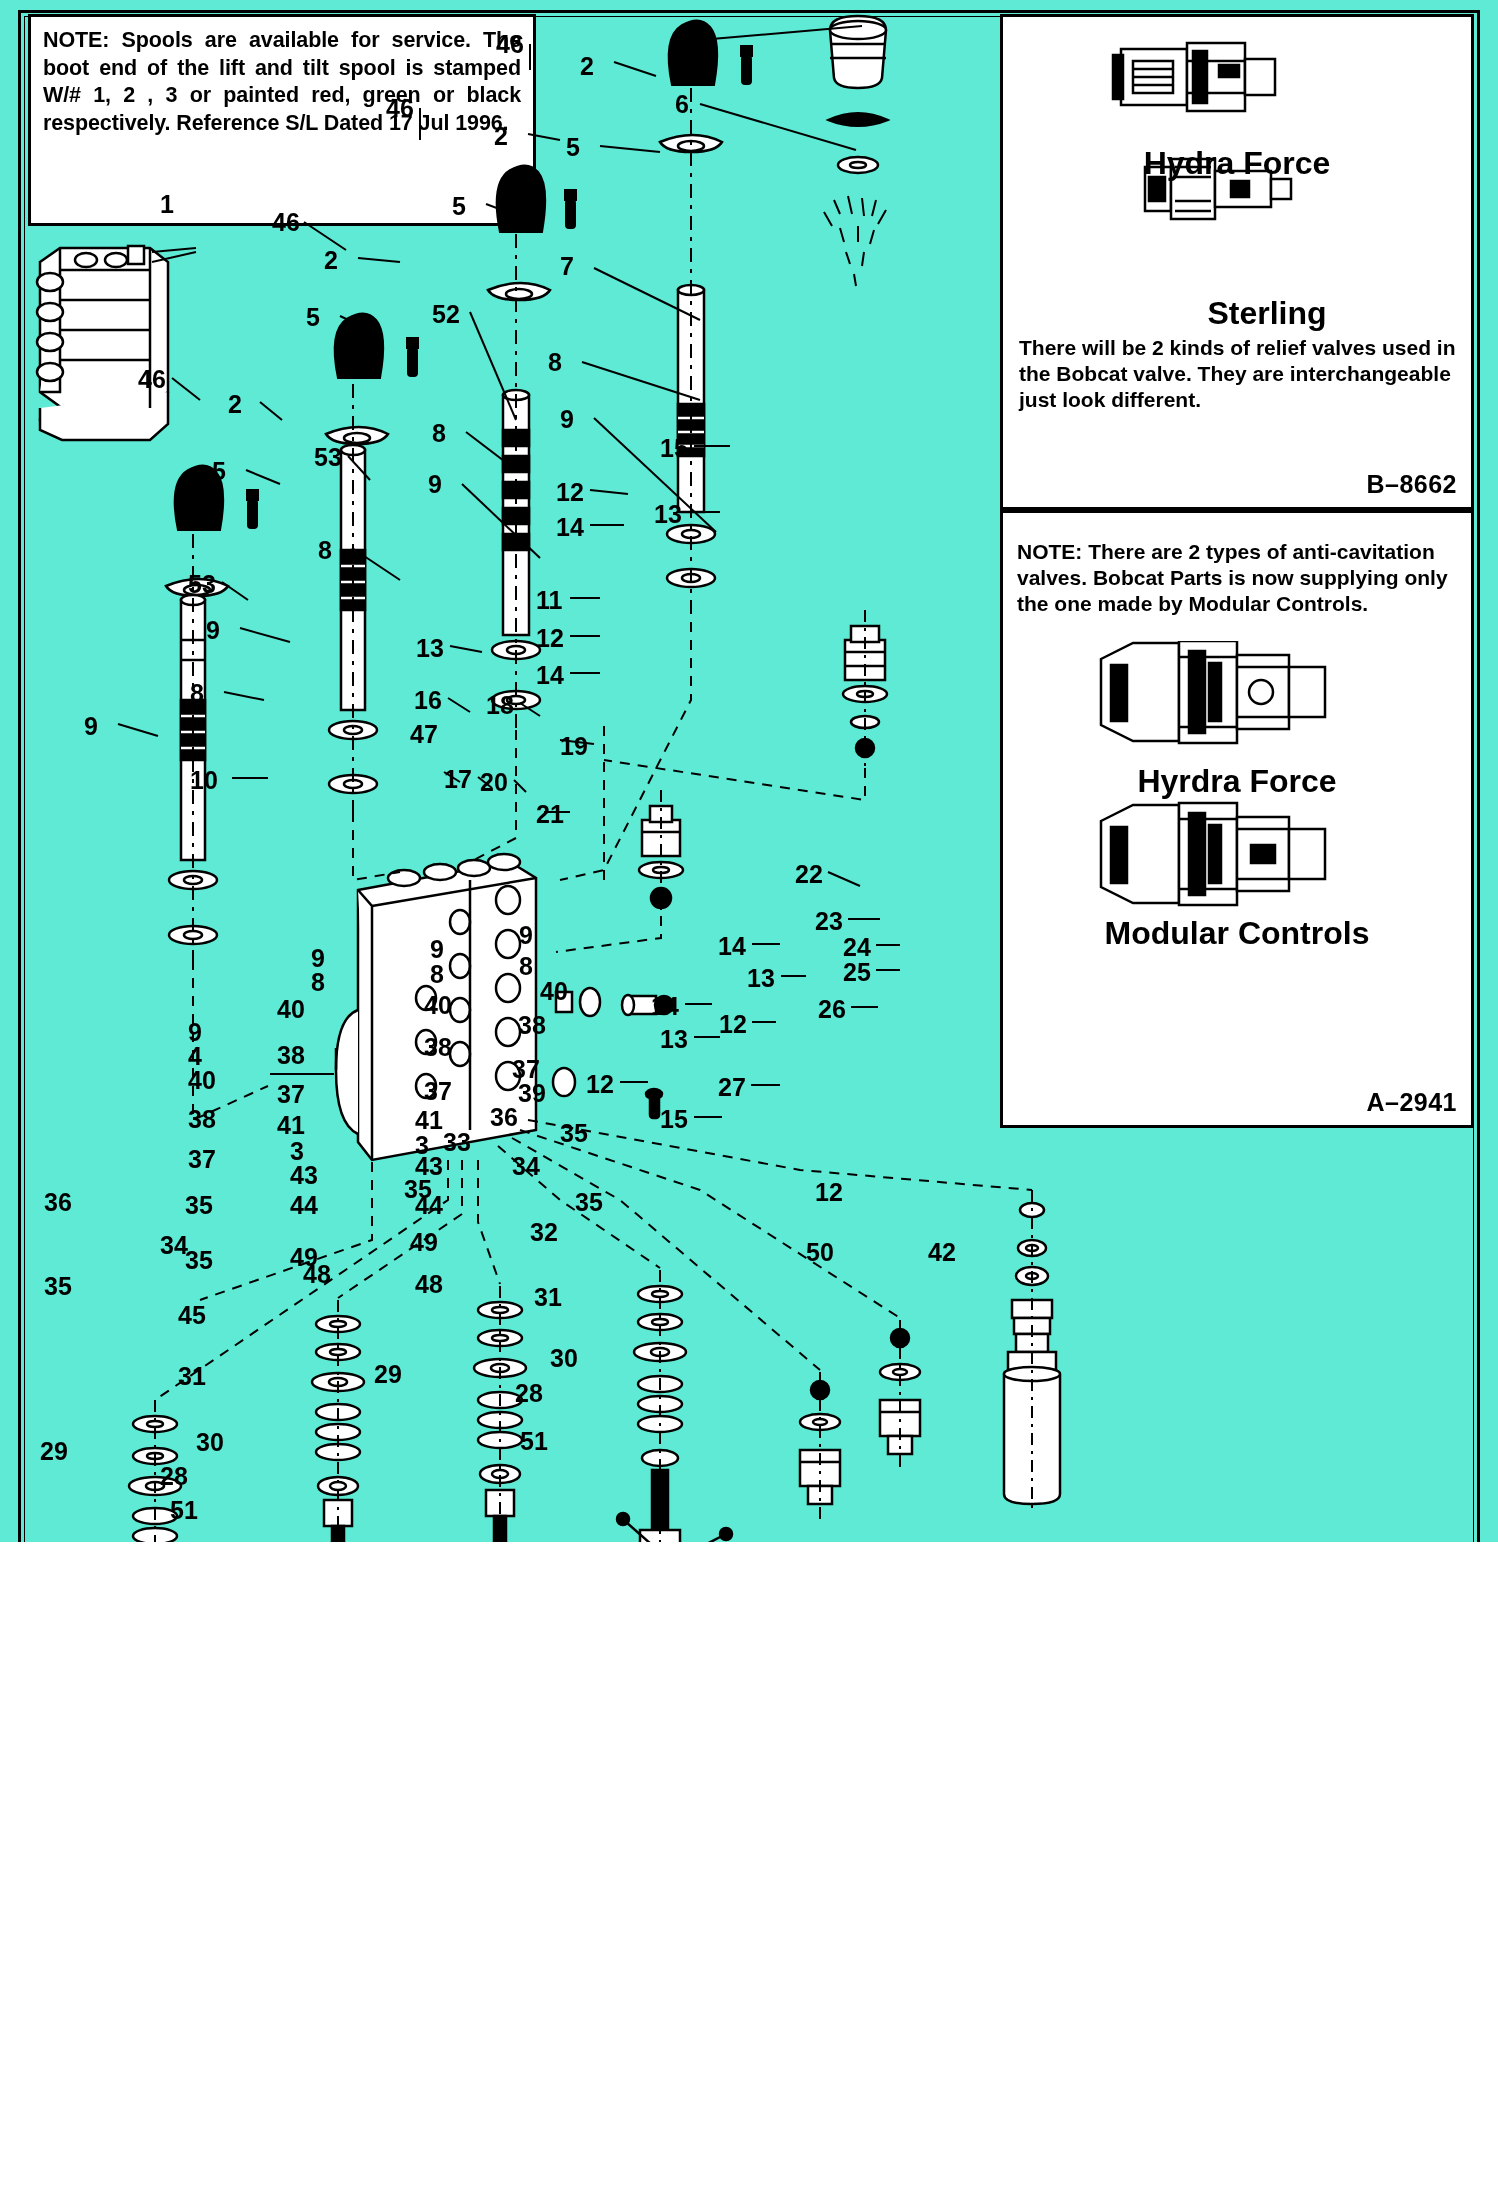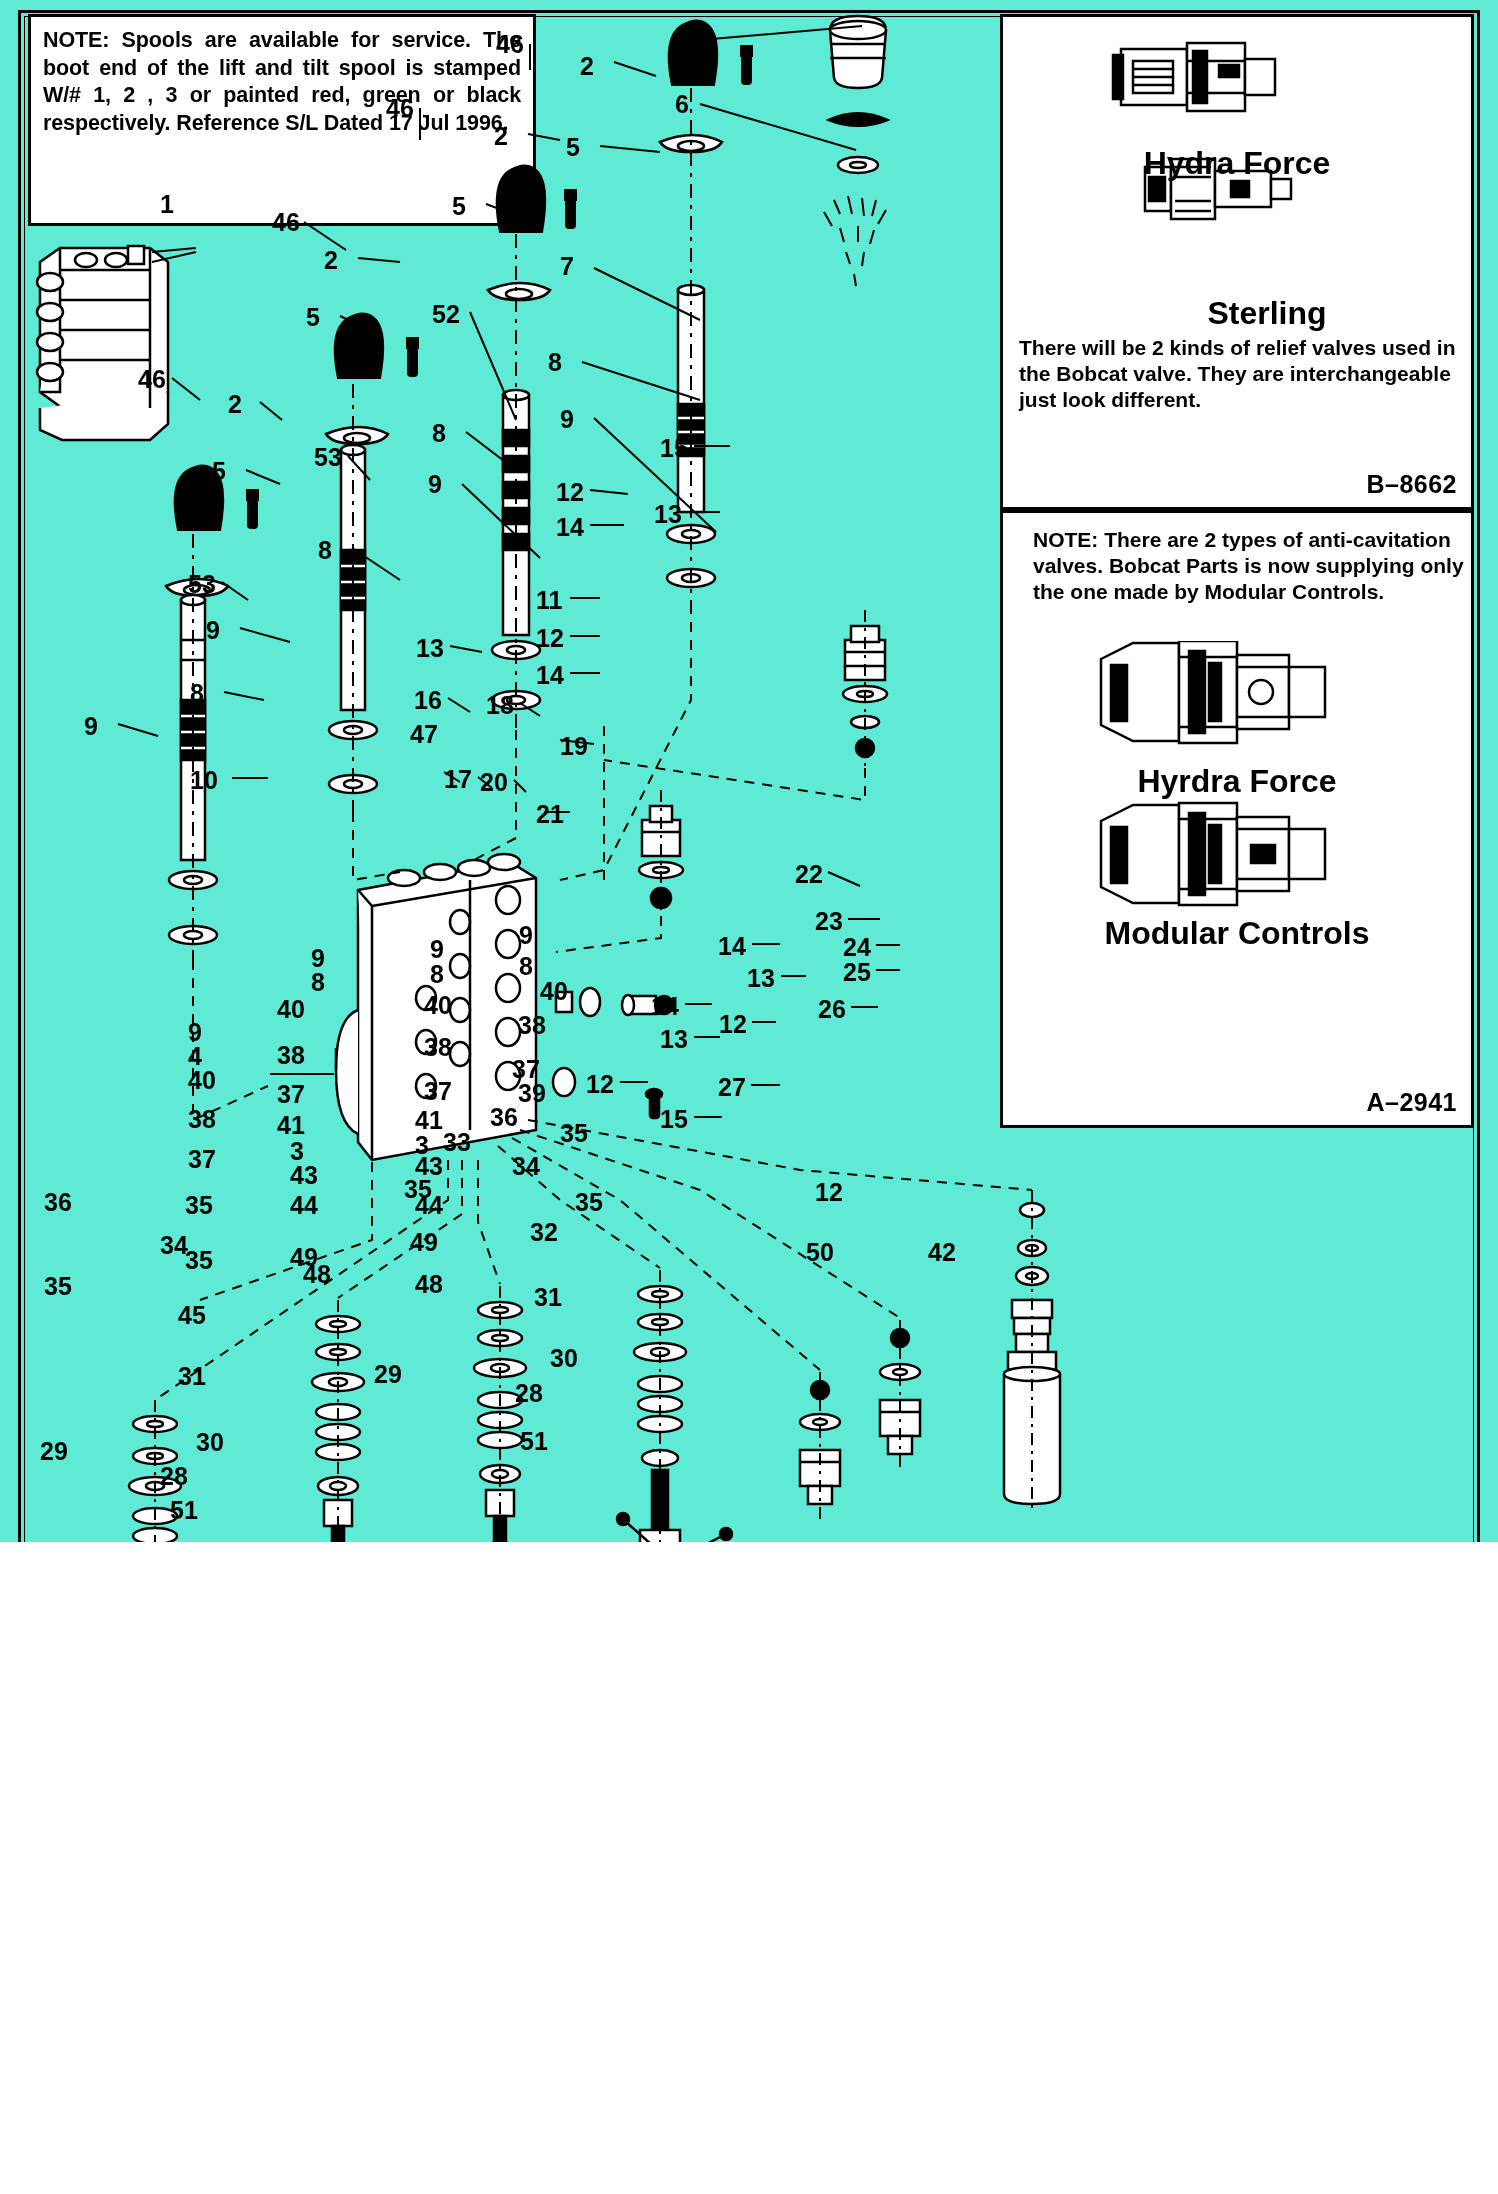--- a/index.html
+++ b/index.html
@@ -93,21 +93,21 @@
         <rect x="146" y="156" width="16" height="24" fill="#000"></rect>
       </g>
     </svg>
     <div class="t capt" style="left:0;top:128px;width:468px;text-align:center;">Hydra Force</div>
     <div class="t capt" style="left:0;top:278px;width:468px;text-align:center;padding-left:30px;">Sterling</div>
     <div class="panel-text" style="position:absolute;left:16px;top:318px;width:440px;">There will be 2 kinds of relief valves used in the Bobcat valve. They are interchangeable just look different.</div>
     <div class="t code" style="right:14px;bottom:8px;margin-left:36px;">B–8662</div>
   </div>
 
   <div class="note-box" id="panel-anticav">
-    <div class="panel-text" style="position:absolute;left:14px;top:14px;width:442px;margin-left:16px;">NOTE: There are 2 types of anti-cavitation valves. Bobcat Parts is now supplying only the one made by Modular Controls.</div>
+    <div class="panel-text" style="position:absolute;left:14px;top:26px;width:442px;">NOTE: There are 2 types of anti-cavitation valves. Bobcat Parts is now supplying only the one made by Modular Controls.</div>
     <svg width="468" height="420" style="position:absolute;left:0;top:128px;">
 
       <g stroke="#000" stroke-width="2.5" fill="#fff">
         <polygon points="98,18 130,2 176,2 176,100 130,100 98,84"></polygon>
         <rect x="176" y="0" width="58" height="102"></rect>
         <rect x="234" y="14" width="52" height="74"></rect>
         <rect x="286" y="26" width="36" height="50"></rect>
         <line x1="176" y1="16" x2="234" y2="16"></line>
         <line x1="176" y1="86" x2="234" y2="86"></line>
         <line x1="234" y1="26" x2="286" y2="26"></line>

